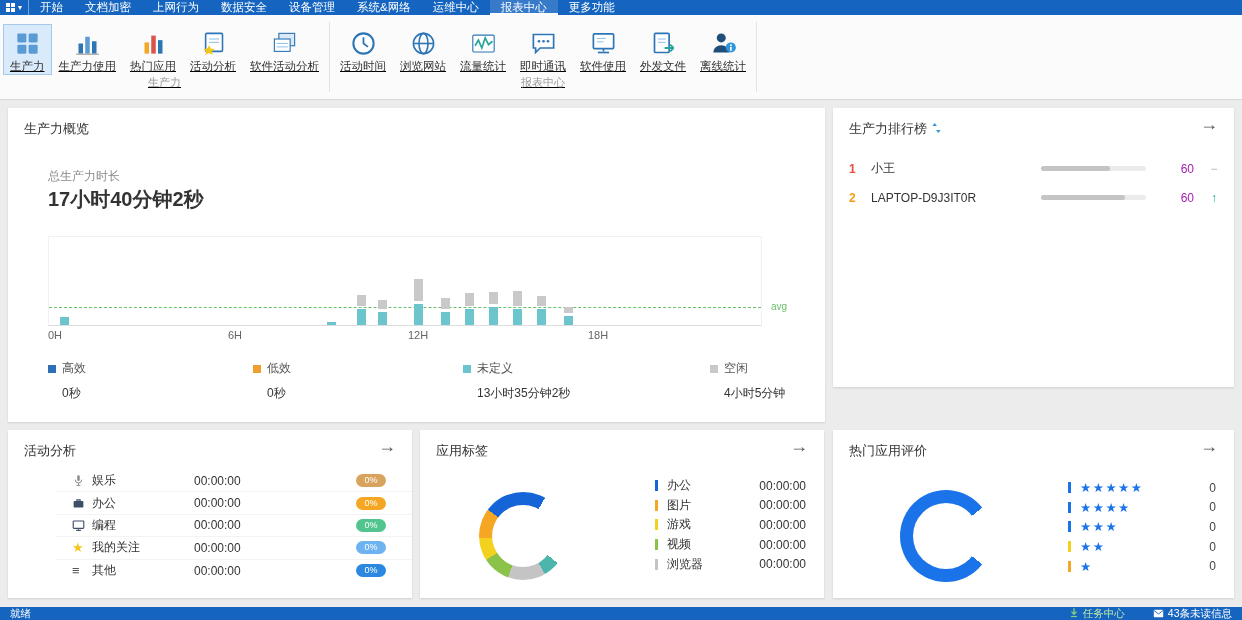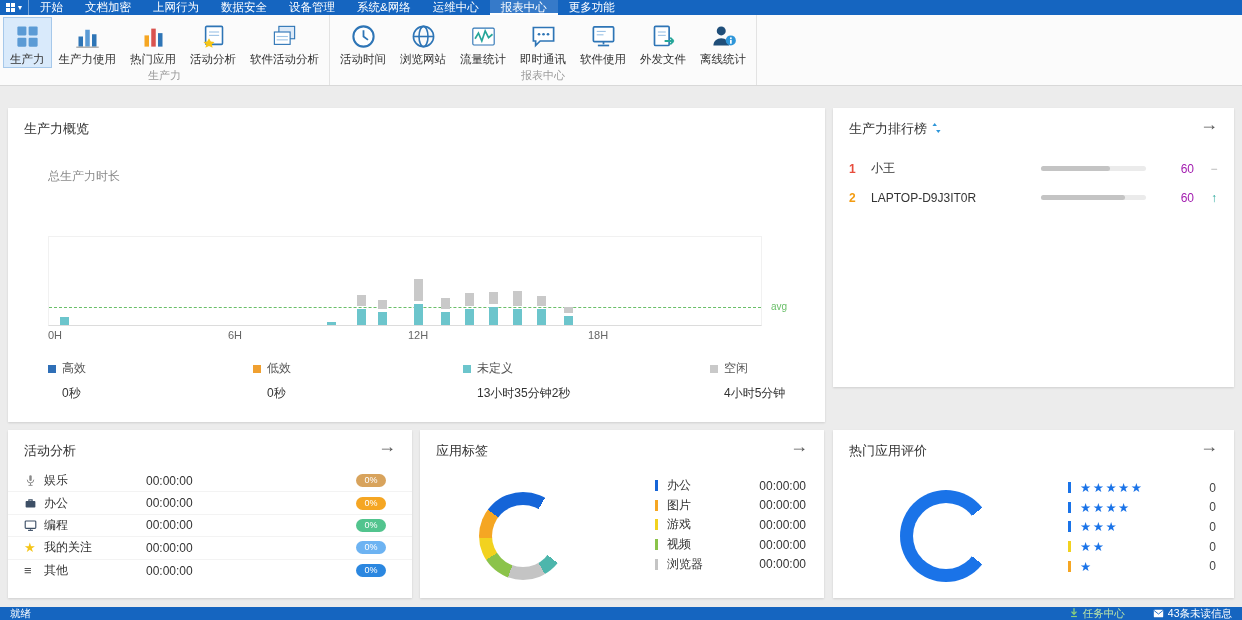--- a/index.html
+++ b/index.html
@@ -11,21 +11,21 @@
   .menubar{position:absolute;top:0;left:0;right:0;height:15px;background:var(--topbar,#1565c0);display:flex;align-items:stretch;color:#fff;font-size:11.5px;z-index:5;}
   .appbtn{display:flex;align-items:center;padding:0 6px;gap:3px;cursor:pointer;border-right:1px solid rgba(255,255,255,.4);}
   .appgrid{display:grid;grid-template-columns:4px 4px;grid-gap:1px;}
   .appgrid i{width:4px;height:4px;background:#fff;display:block;}
   .caret{font-size:8px;line-height:1;}
   .menu-items{display:flex;}
   .mi{padding:0 11px;line-height:15px;cursor:pointer;white-space:nowrap;}
   .mi.sel{background:rgba(255,255,255,.14);box-shadow:inset 0 -2px 0 #fff;}
 
   
-  .ribbon{position:absolute;top:15px;left:0;right:0;height:71px;background:#fbfbfb;border-bottom:1px solid #d8d8d8;display:flex;align-items:center;}
+  .ribbon{position:absolute;top:15px;left:0;right:0;height:85px;background:#fbfbfb;border-bottom:1px solid #d8d8d8;display:flex;align-items:center;text-decoration:underline;}
   .rgroup{display:flex;flex-direction:column;border-right:1px solid #e3e3e3;}
   .ritems{display:flex;flex:1;align-items:stretch;padding:2px 3px 0 3px;}
   .ritem{display:flex;flex-direction:column;align-items:center;padding:5px 6px 0 6px;cursor:pointer;border:1px solid transparent;}
   .ritem.sel{background:#d9eafb;border-color:#a6c8ea;}
   .ritem .ricon{width:27px;height:27px;display:block;}
   .ritem .ricon svg{width:27px;height:27px;display:block;}
   .rlabel{font-size:11.5px;color:#333;margin-top:2px;white-space:nowrap;}
   .gname{height:17px;text-align:center;font-size:11px;color:#999;line-height:14px;}
 
   
@@ -58,21 +58,21 @@
   .rrow{display:flex;align-items:center;height:29px;font-size:12px;color:#333;cursor:pointer;}
   .rnum{width:22px;font-weight:bold;}
   .rname{flex:1;}
   .rbar{width:105px;height:5px;background:#ebebeb;border-radius:3px;margin-right:14px;position:relative;display:inline-block;}
   .rfill{position:absolute;left:0;top:0;height:100%;background:#c4c4c4;border-radius:3px;}
   .rscore{width:34px;text-align:right;color:#a21caf;margin-right:12px;}
   .rtrend{width:16px;text-align:center;font-size:12px;}
   .rtrend.flat{color:#b5b5b5;} .rtrend.up{color:#26a69a;font-weight:bold;}
 
   .card.activity{left:8px;top:330px;width:404px;height:168px;}
-  .arows{position:absolute;left:0;right:0;top:40px;}
+  .arows{position:absolute;left:0;right:0;top:40px;padding-left:48px;}
   .arow{display:flex;align-items:center;height:22.4px;padding:0 26px 0 16px;border-bottom:1px solid #f3f3f3;font-size:12px;color:#333;cursor:pointer;}
   .arow:last-child{border-bottom:none;}
   .aicon{width:20px;display:inline-flex;align-items:center;}
   .aicon svg{width:13px;height:13px;}
   .star-ic{color:#f5c518;font-size:13px;} .menu-ic{color:#555;font-size:13px;}
   .alabel{width:102px;}
   .atime{color:#333;}
   .pct{margin-left:auto;min-width:30px;height:13px;border-radius:7px;color:#fff;font-size:9px;line-height:13px;text-align:center;padding:0 5px;}
 
   .card.applabel{left:420px;top:330px;width:404px;height:168px;}
@@ -267,20 +267,21 @@
       </div>
     </div>
 
   <div class="main">
 
     <section class="card overview">
       <div class="chead">
         <span>生产力概览</span>
       </div>
       <div class="tlabel">总生产力时长</div>
+      <div class="tvalue">17小时40分钟2秒</div>
       <div class="plot">
         <div class="avgline">
           <span class="avglbl">avg</span>
         </div>
       <div class="bar" style="left: 11px;">
             <div class="useg" style="height: 8px; background: rgb(108, 197, 204);"></div>
           </div>
           <div class="bar" style="left: 278px;">
             <div class="useg" style="height: 3px; background: rgb(108, 197, 204);"></div>
           </div>

